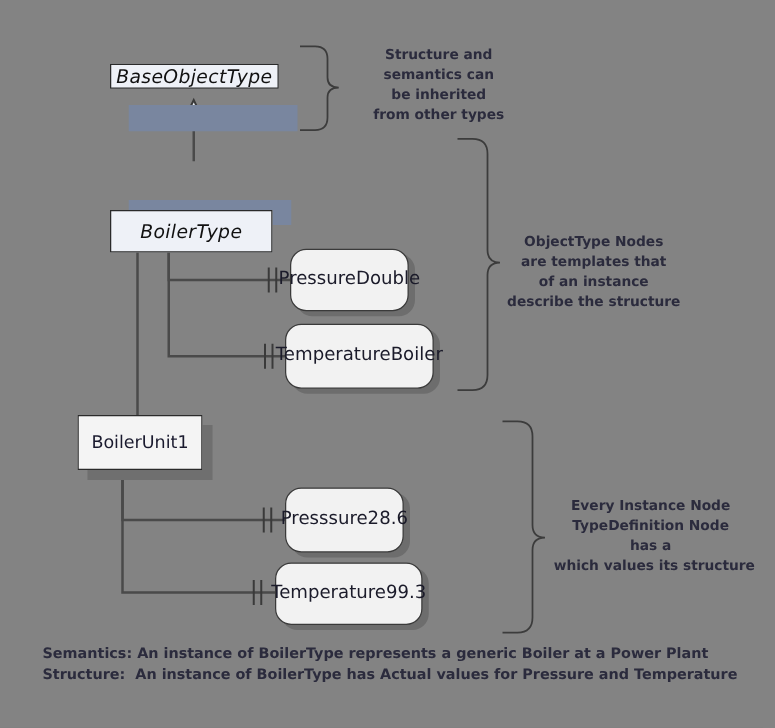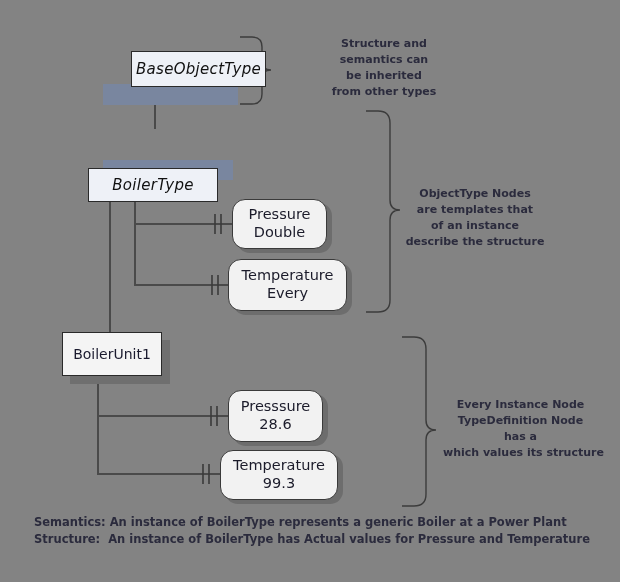--- a/index.html
+++ b/index.html
@@ -66,21 +66,21 @@
   }
 
   
   .var-node {
     position: absolute;
     box-sizing: border-box;
     background: #f2f2f2;
     border: 1.5px solid #3a3a3a;
     border-radius: 13px;
     display: flex;
-    flex-direction: column;
+    flex-direction: row;
     align-items: center;
     justify-content: center;
     line-height: 1.22;
     font-size: 14.5px;
     color: #1b1b2a;
     z-index: 5;
   }
   .var-shadow {
     position: absolute;
     border-radius: 13px;
@@ -176,53 +176,53 @@
 
     
     <path d="M366,111 L378,111 Q390,111 390,123 L390,200 Q390,210 400,210
              Q390,210 390,220 L390,300 Q390,312 378,312 L366,312" fill="none" stroke="#3c3c3c" stroke-width="1.4"></path>
 
     
     <path d="M402,337 L414,337 Q426,337 426,349 L426,420 Q426,430 436,430
              Q426,430 426,440 L426,494 Q426,506 414,506 L402,506" fill="none" stroke="#3c3c3c" stroke-width="1.4"></path>
   </svg>
 
-  <div class="type-node" style="left:88px; top:51px; width:135px; height:36px;margin-left:43px;">
+  <div class="type-node" style="left:88px; top:51px; width:135px; height:20px;">
     <span>BaseObjectType</span>
   </div>
 
   <div class="type-node" style="left:88px; top:129px; width:130px; height:34px;margin-top:39px;">
     <span>BoilerType</span>
   </div>
 
   <div class="instance-node" style="left:62px; top:332px; width:100px; height:44px;">
     <span>BoilerUnit1</span>
   </div>
 
   <div class="var-node" style="left:232px; top:199px; width:95px; height:50px;">
     <span class="vn-name">Pressure</span>
     <span class="vn-val">Double</span>
   </div>
 
   <div class="var-node" style="left:228px; top:259px; width:119px; height:52px;">
     <span class="vn-name">Temperature</span>
-    <span class="vn-val">Every</span>
+    <span class="vn-val">Boiler</span>
   </div>
 
   <div class="var-node" style="left:228px; top:390px; width:95px; height:52px;">
     <span class="vn-name">Presssure</span>
     <span class="vn-val">28.6</span>
   </div>
 
   <div class="var-node" style="left:220px; top:450px; width:118px; height:50px;">
     <span class="vn-name">Temperature</span>
     <span class="vn-val">99.3</span>
   </div>
 
-  <div class="annotation" style="left:296px; top:36px; width:110px;margin-left:33px;">
+  <div class="annotation" style="left:296px; top:36px; width:110px;">
     <div>Structure and</div>
     <div>semantics can</div>
     <div>be inherited</div>
     <div>from other types</div>
   </div>
 
   <div class="annotation" style="left:405px; top:186px; width:140px;">
     <div>ObjectType Nodes</div>
     <div>are templates that</div>
     <div>of an instance</div>

